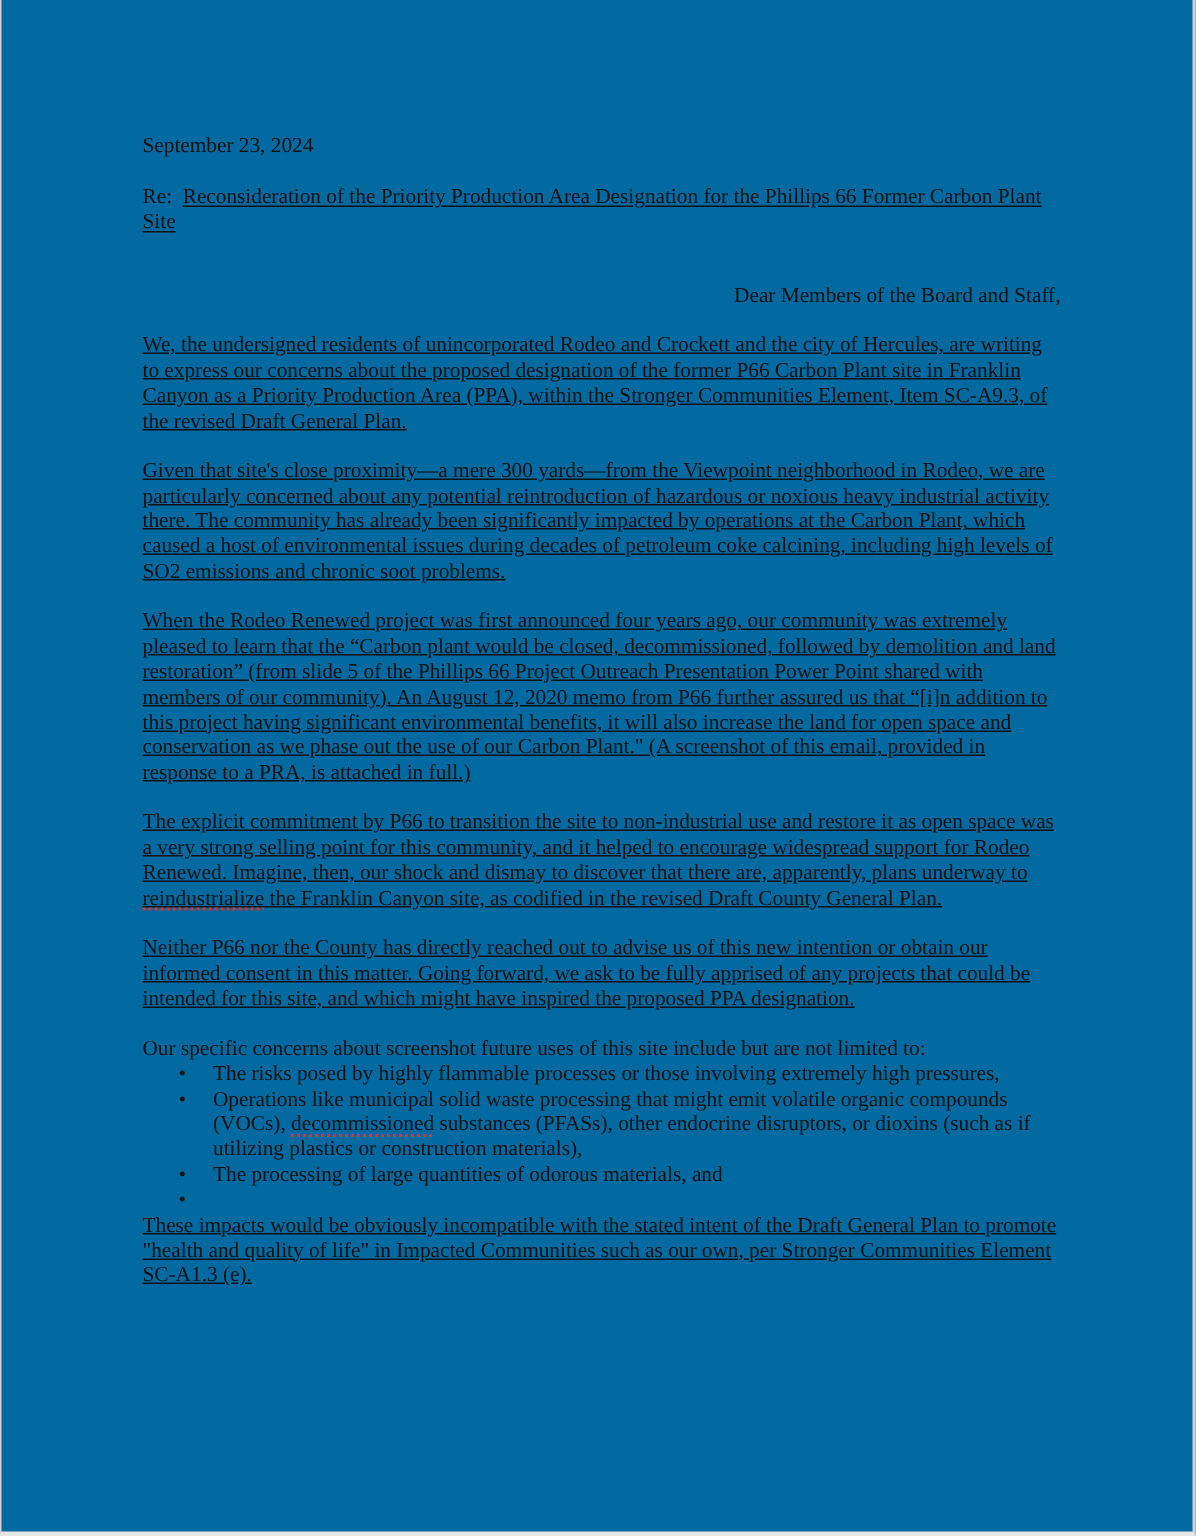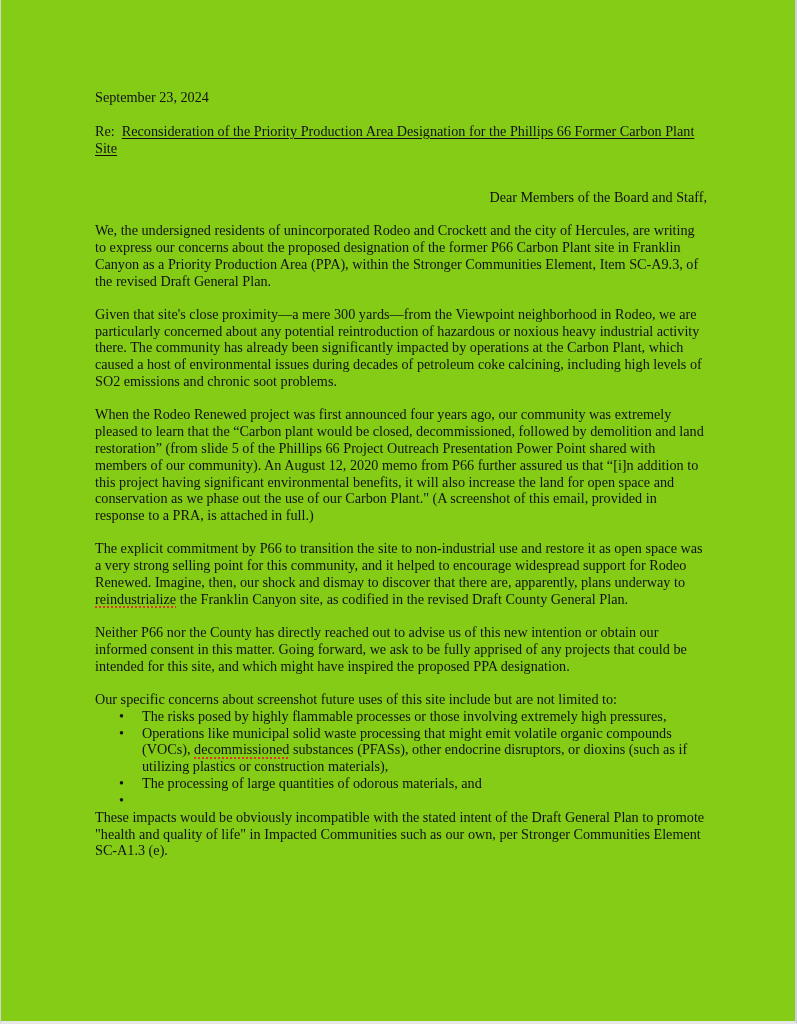--- a/index.html
+++ b/index.html
@@ -12,21 +12,21 @@
       height: 1024px;
       position: relative;
       overflow: hidden;
     }
     .page {
       position: absolute;
       left: 0;
       top: 0;
       width: 797px;
       height: 1024px;
-      background: #84cc16;
+      background: #0369a1;
       box-sizing: border-box;
       border-left: 1px solid #d4d4d4;
       border-right: 2px solid #d0d0d0;
       border-bottom: 3px solid #e6e6e6;
     }
     .content {
       position: absolute;
       left: 94px;
       top: 89px;
       width: 612px;
@@ -36,21 +36,21 @@
       color: #111111;
     }
     .content p {
       margin: 0;
     }
     .date { margin-bottom: 17px !important; }
     .recipient { margin-bottom: 17px !important; }
     .re-line { margin-bottom: 33px !important; }
     .re-subject { text-decoration: underline; text-underline-offset: 2px; text-align: center; }
     .salutation { margin-bottom: 16px !important; text-align: right; }
-    .para { margin-bottom: 16.5px !important; }
+    .para { margin-bottom: 16.5px !important; text-decoration: underline; }
     .intro { margin-bottom: 0 !important; }
     ul.concerns {
       list-style: none;
       margin: 0 0 17px 0;
       padding: 0;
     }
     ul.concerns li {
       position: relative;
       padding-left: 47px;
     }

